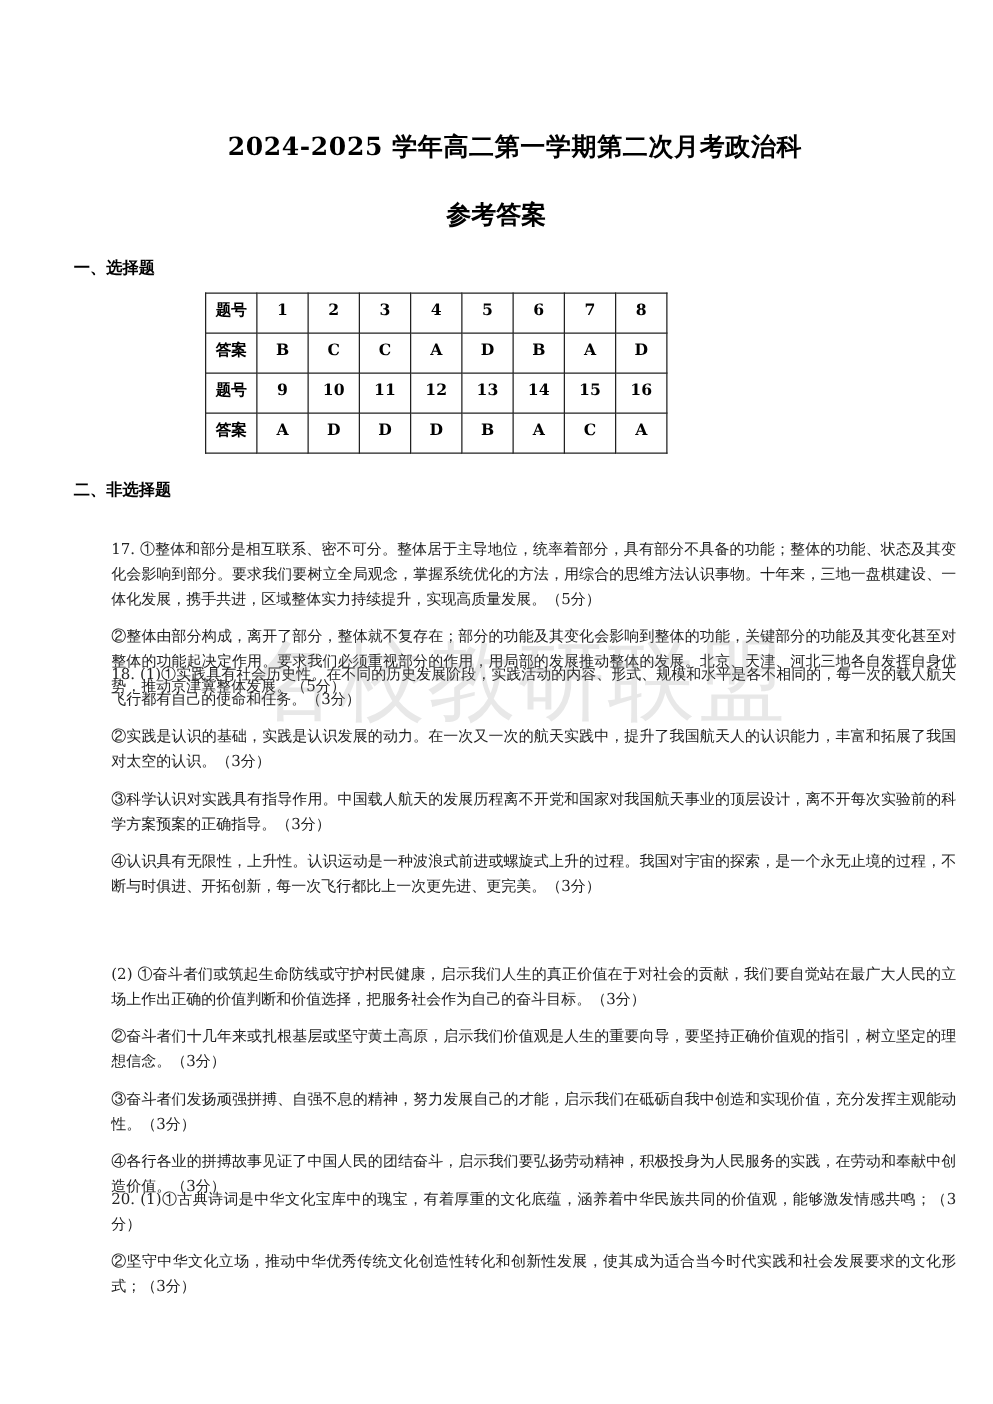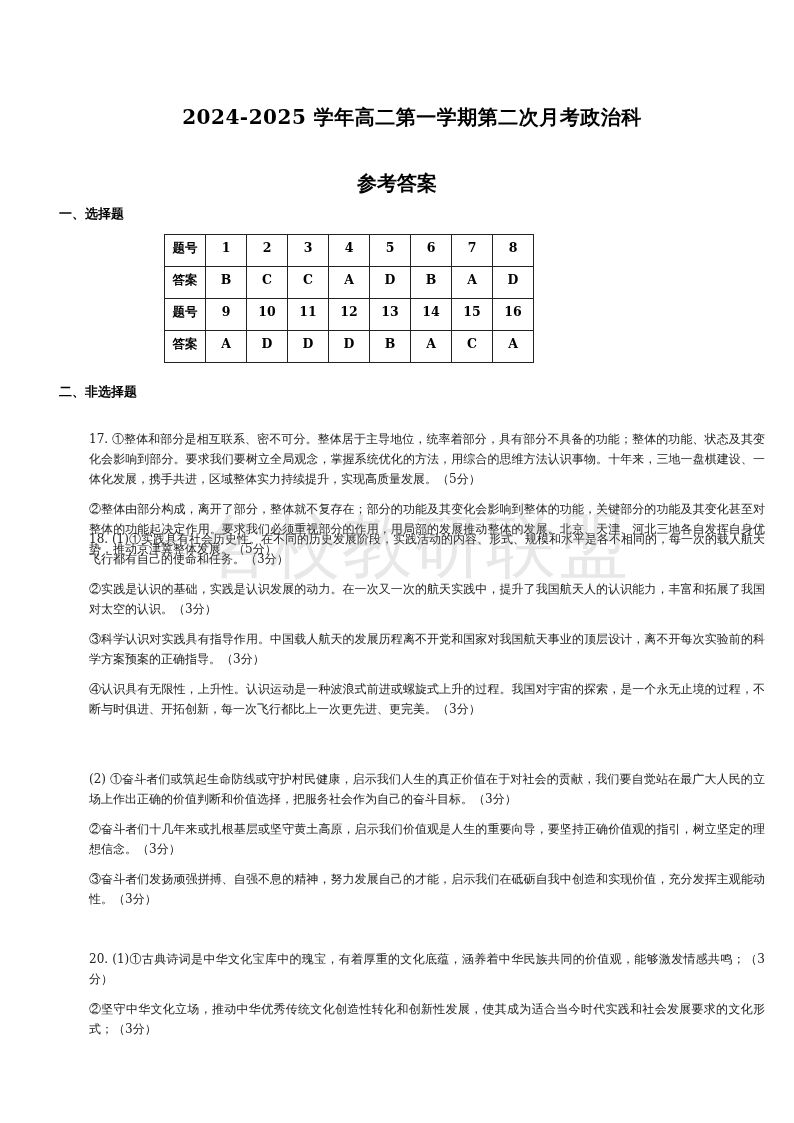--- a/index.html
+++ b/index.html
@@ -31,21 +31,20 @@
   .page-subtitle {
     position: absolute;
     top: 158px;
     left: 0;
     width: 794px;
     text-align: center;
     font-size: 20px;
     font-weight: bold;
     color: #000;
     font-family: Liberation Mono, monospace;
-    margin-top: 12px;
   }
   .section-heading {
     position: absolute;
     left: 59px;
     font-size: 13px;
     font-weight: bold;
     color: #000;
     font-family: "DejaVu Sans", "Liberation Sans", sans-serif;
   }
   .sec1 { top: 205px; }
@@ -175,20 +174,21 @@
   <p>18. (1)①实践具有社会历史性。在不同的历史发展阶段，实践活动的内容、形式、规模和水平是各不相同的，每一次的载人航天飞行都有自己的使命和任务。（3分）</p>
   <p>②实践是认识的基础，实践是认识发展的动力。在一次又一次的航天实践中，提升了我国航天人的认识能力，丰富和拓展了我国对太空的认识。（3分）</p>
   <p>③科学认识对实践具有指导作用。中国载人航天的发展历程离不开党和国家对我国航天事业的顶层设计，离不开每次实验前的科学方案预案的正确指导。（3分）</p>
   <p>④认识具有无限性，上升性。认识运动是一种波浪式前进或螺旋式上升的过程。我国对宇宙的探索，是一个永无止境的过程，不断与时俱进、开拓创新，每一次飞行都比上一次更先进、更完美。（3分）</p>
 </div>
 
 <div class="body-text block-18-2">
   <p>(2) ①奋斗者们或筑起生命防线或守护村民健康，启示我们人生的真正价值在于对社会的贡献，我们要自觉站在最广大人民的立场上作出正确的价值判断和价值选择，把服务社会作为自己的奋斗目标。（3分）</p>
   <p>②奋斗者们十几年来或扎根基层或坚守黄土高原，启示我们价值观是人生的重要向导，要坚持正确价值观的指引，树立坚定的理想信念。（3分）</p>
   <p>③奋斗者们发扬顽强拼搏、自强不息的精神，努力发展自己的才能，启示我们在砥砺自我中创造和实现价值，充分发挥主观能动性。（3分）</p>
+  <p>④各行各业的拼搏故事见证了中国人民的团结奋斗，启示我们要弘扬劳动精神，积极投身为人民服务的实践，在劳动和奉献中创造价值。（3分）</p>
 </div>
 
 <div class="body-text block-19">
   <p>20. (1)①古典诗词是中华文化宝库中的瑰宝，有着厚重的文化底蕴，涵养着中华民族共同的价值观，能够激发情感共鸣；（3分）</p>
   <p>②坚守中华文化立场，推动中华优秀传统文化创造性转化和创新性发展，使其成为适合当今时代实践和社会发展要求的文化形式；（3分）</p>
 </div>
 
 <div class="watermark">名校教研联盟</div>
 
 </body></html>

